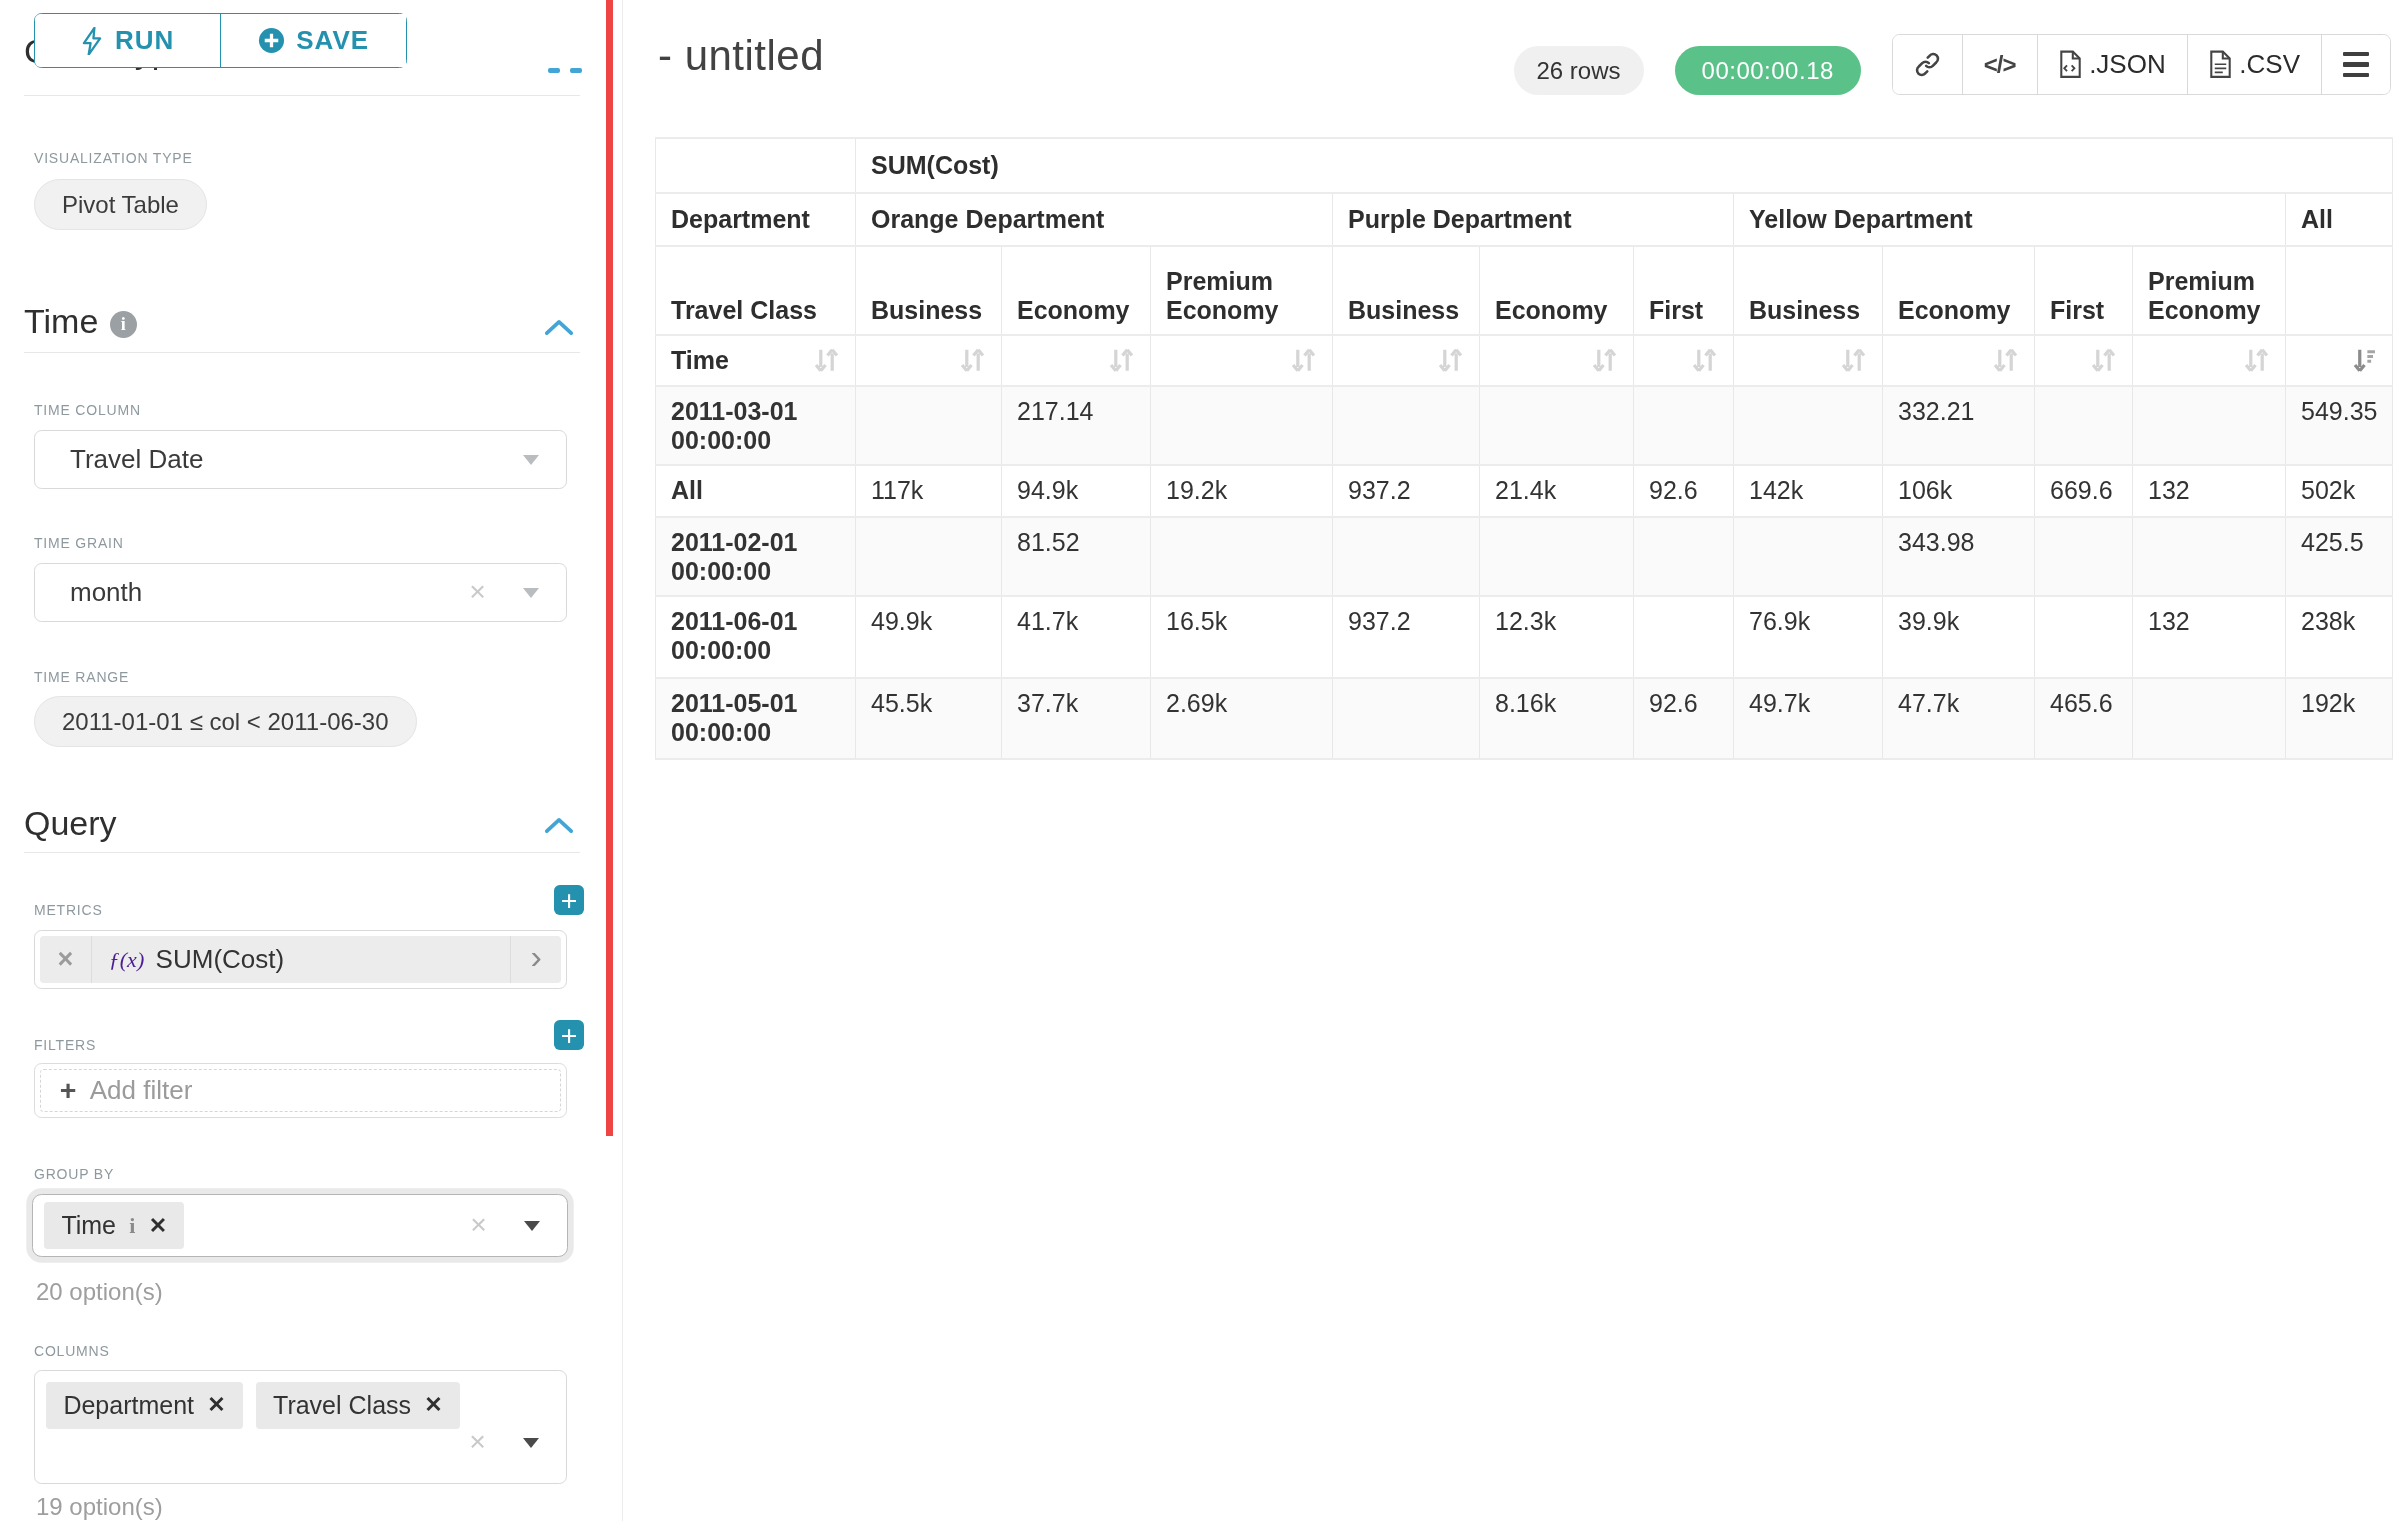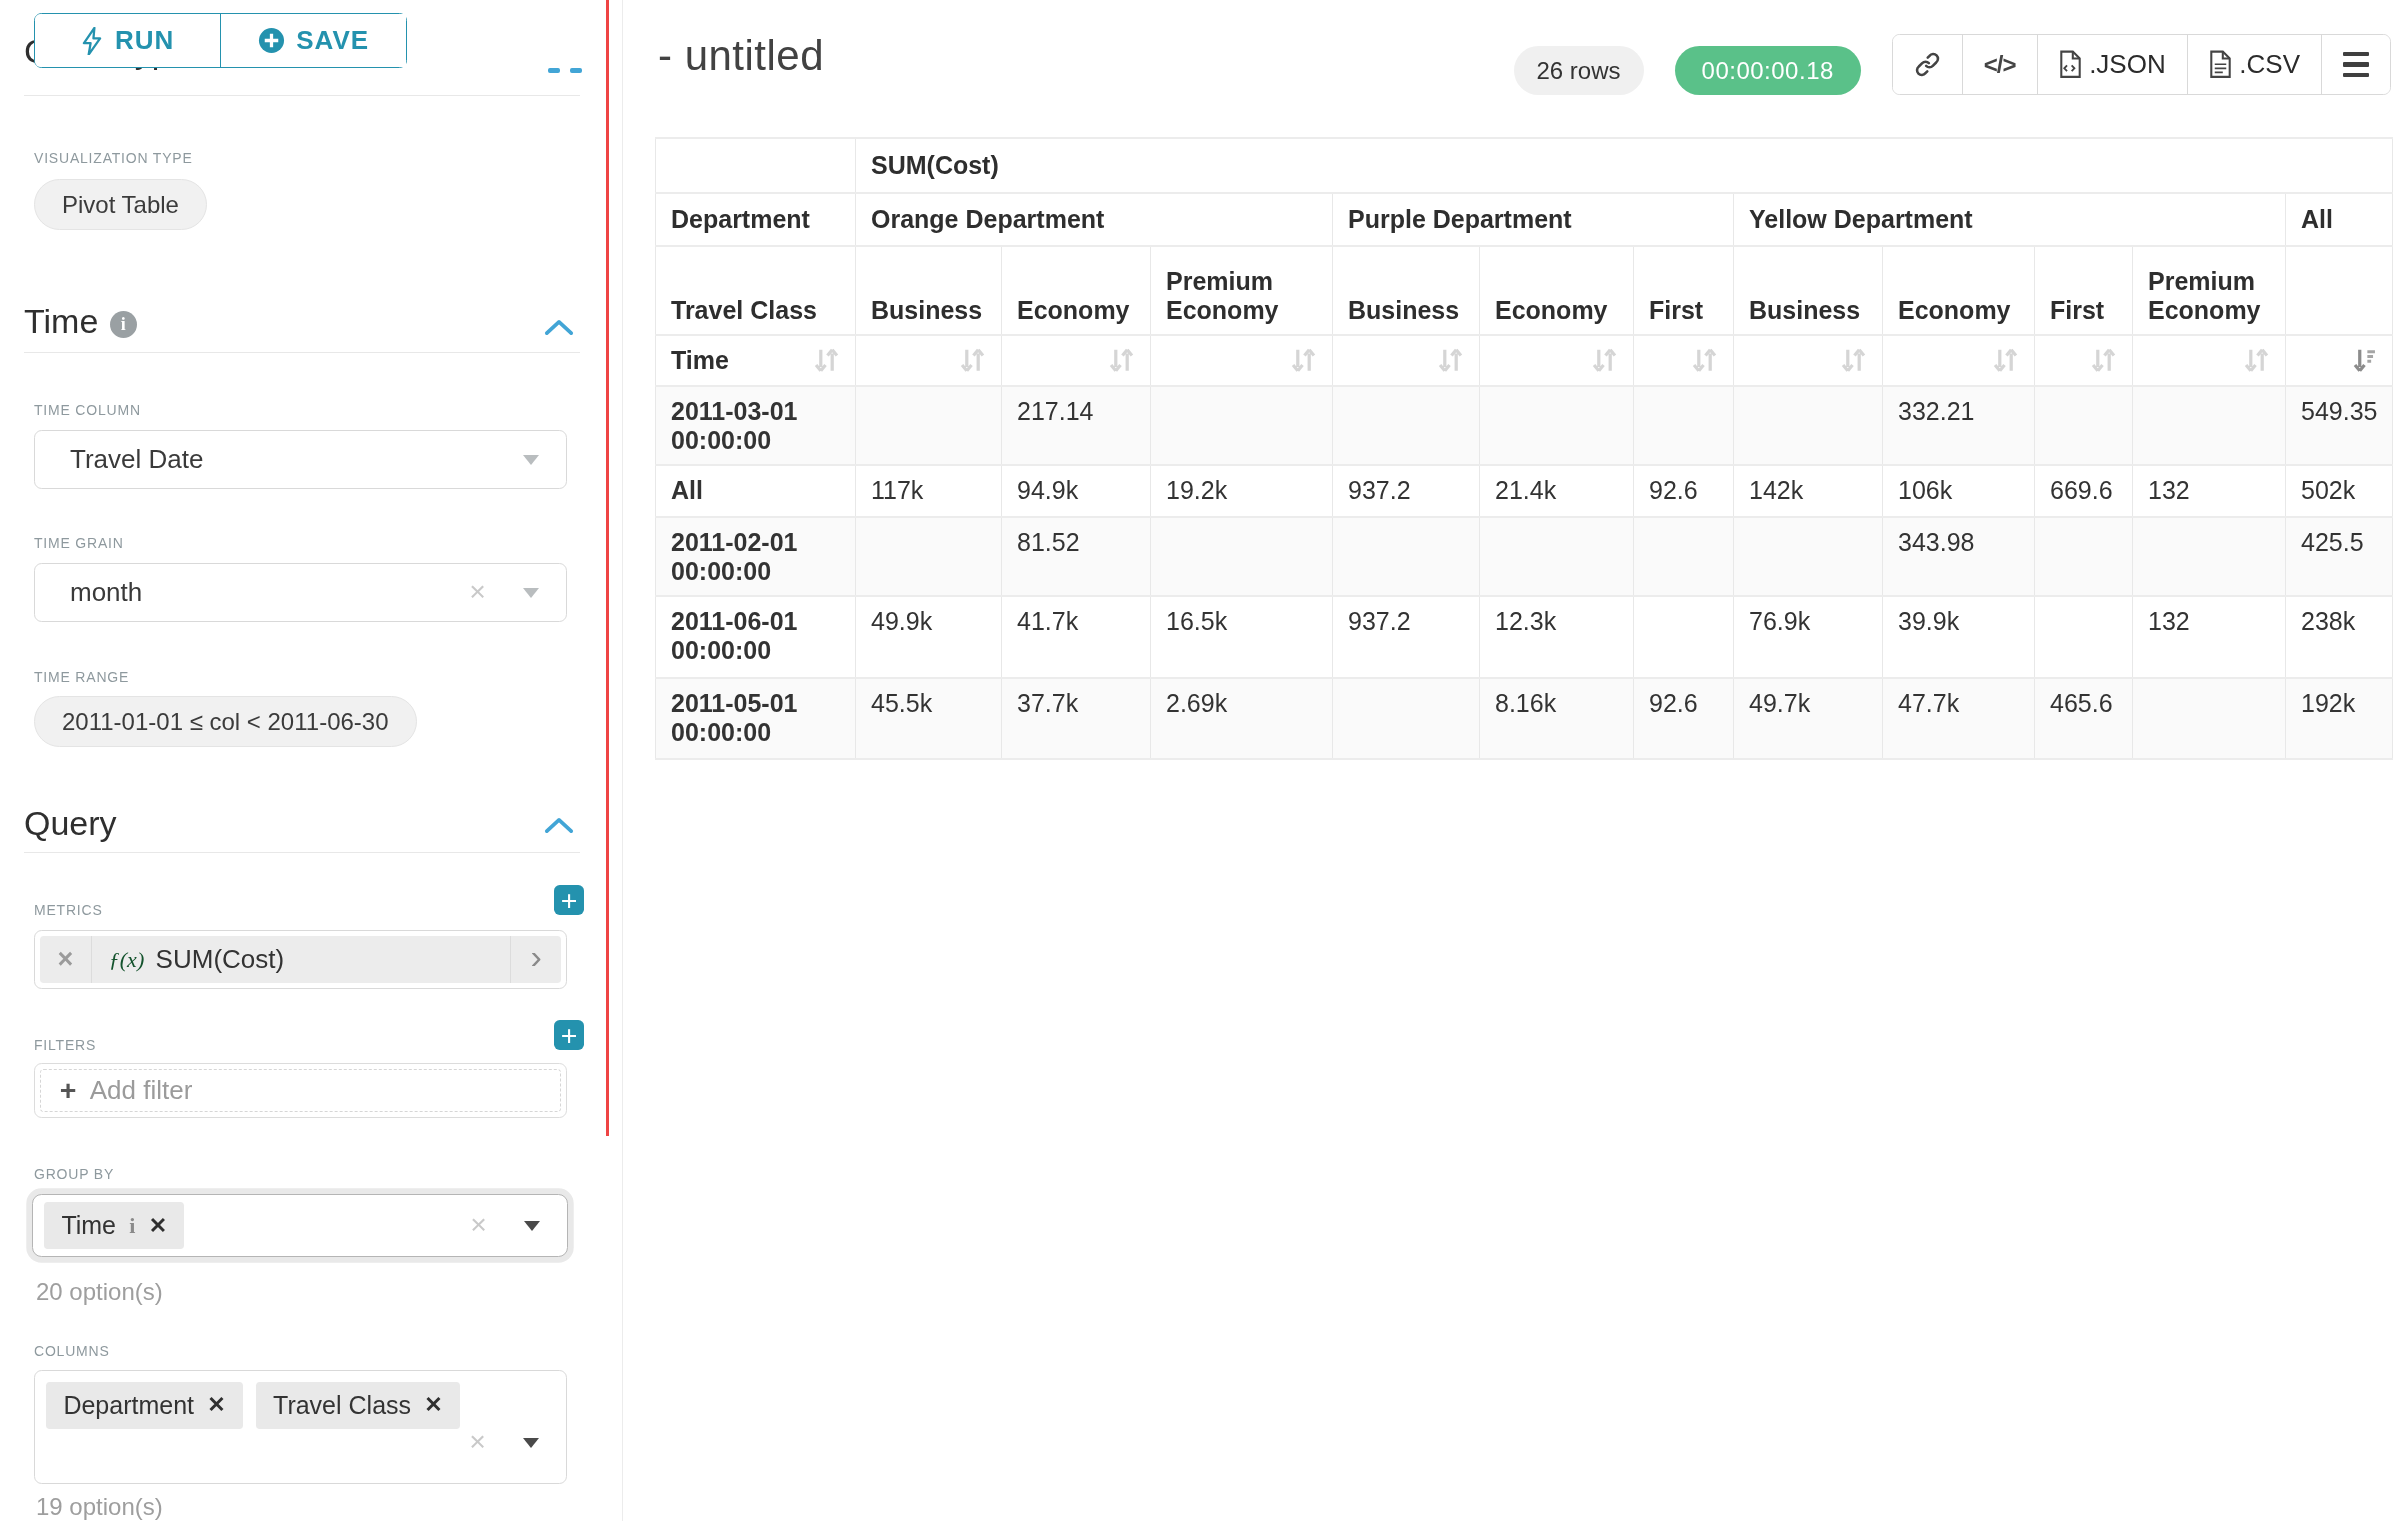--- a/index.html
+++ b/index.html
@@ -1,21 +1,21 @@
 <!DOCTYPE html>
 <html style="font-size:15px"><head>
 <meta charset="utf-8">
 <style>
   html,body{margin:0;padding:0;background:#fff;}
   body{width:2406px;height:1522px;position:relative;overflow:hidden;
        font-family:"Liberation Sans",sans-serif;color:#333;}
 
   
   .sidebar{position:absolute;left:0;top:0;width:606px;height:1136px;background:#fff;
-           border-right:3px solid #ef4444;}
+           border-right:7px solid #ef4444;}
   .sidebar::after{content:"";position:absolute;left:622px;top:0;width:1px;height:1522px;background:#ececec;}
   .abs{position:absolute;}
   .section-title{font-size:34px;font-weight:400;color:#2f2f2f;}
   .field-label{font-size:14px;font-weight:500;color:#8e999e;letter-spacing:0.8px;}
   .hint{font-size:24px;color:#9e9e9e;}
   .divider{height:1px;background:#e8e8e8;left:24px;width:556px;}
 
   .btn-group{left:34px;top:13.3px;width:373px;height:55px;display:flex;z-index:3;
              border:1.9px solid #2492ae;border-radius:7.6px;background:#fff;box-sizing:border-box;}
   .btn-group .tbtn{flex:1;display:flex;align-items:center;justify-content:center;gap:11.4px;
@@ -41,21 +41,21 @@
 
   .plus-btn{width:30px;height:30px;background:#2492ae;border-radius:5.7px;color:#fff;display:flex;
             align-items:center;justify-content:center;font-size:28.5px;line-height:1;left:554px;cursor:pointer;}
 
   .metric-box{left:34px;width:533px;height:59px;border:1px solid #d9d9d9;border-radius:7.6px;
               box-sizing:border-box;padding:4.8px;display:flex;}
   .metric-box .seg{background:#ececec;display:flex;align-items:center;}
   .seg-x{width:51px;justify-content:center;border-radius:3.8px 0 0 3.8px;border-right:1px solid #dcdcdc;
          color:#9b9b9b;font-size:27px;font-weight:700;}
   .seg-main{flex:1;padding-left:17px;gap:11.4px;font-size:26px;color:#333;}
-  .seg-main .fx{font-family:"Liberation Serif",serif;font-style:italic;font-size:22px;color:#14532d;}
+  .seg-main .fx{font-family:"Liberation Serif",serif;font-style:italic;font-size:22px;color:#4c1d95;}
   .seg-arrow{width:51px;justify-content:center;border-radius:0 3.8px 3.8px 0;border-left:1px solid #dcdcdc;
          color:#8a8a8a;font-size:34px;padding-bottom:5.7px;box-sizing:border-box;}
 
   .addfilter{left:34px;width:533px;height:55px;border:1px solid #dcdcdc;border-radius:7.6px;
              box-sizing:border-box;padding:4.8px;}
   .addfilter .dash{height:100%;border:1.9px dashed #d6d6d6;border-radius:3.8px;display:flex;
              align-items:center;padding-left:19px;box-sizing:border-box;gap:13.3px;}
   .addfilter .plus{color:#555;font-size:28.5px;font-weight:700;}
   .addfilter .ph{color:#9b9b9b;font-size:26px;}
 

